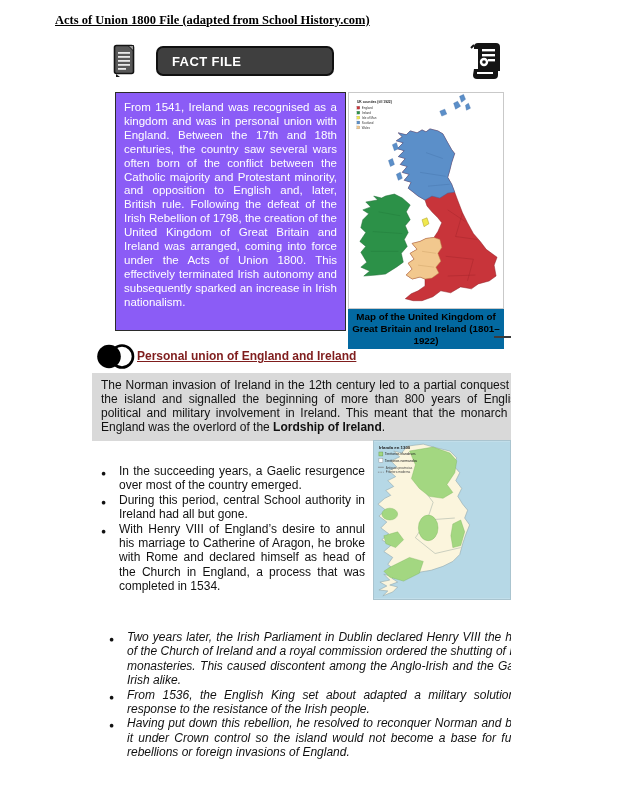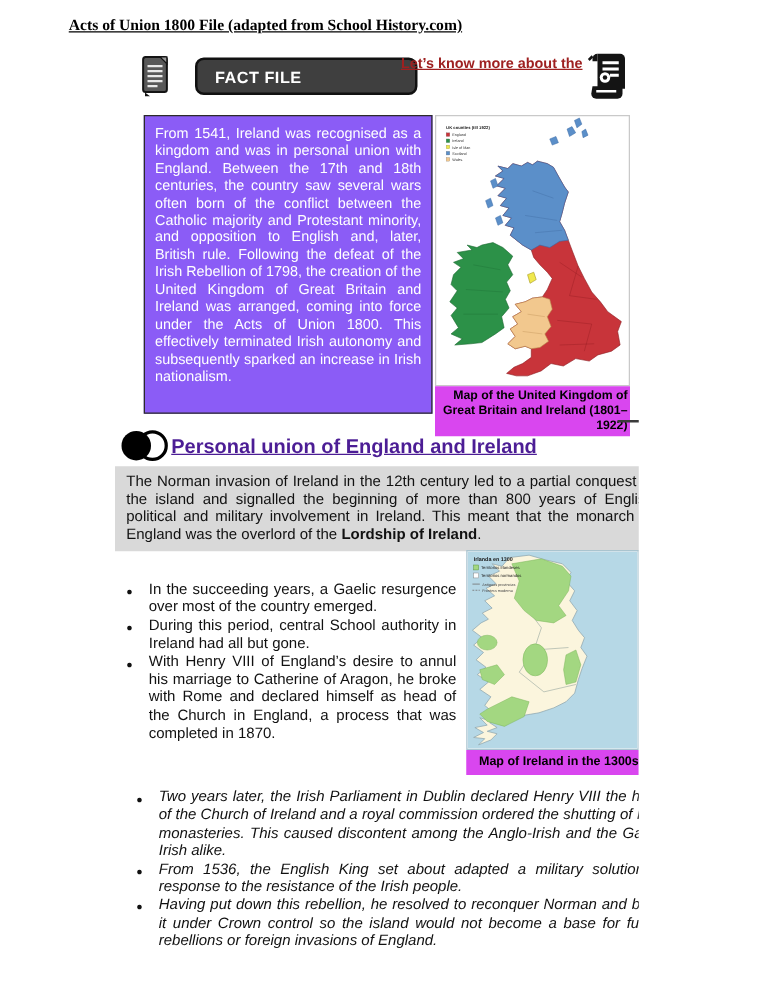--- a/index.html
+++ b/index.html
@@ -21,31 +21,31 @@
   .scroll-icon{position:absolute;left:469px;top:40px;}
 
   
   .intro-block{position:absolute;left:115px;top:92px;width:231px;height:239px;box-sizing:border-box;
                background:#8b5cf6;border:1px solid #2b2b2b;padding:8px 8px;color:#fff;
                font-size:11.5px;line-height:13.9px;text-align:justify;}
 
   
   .uk-map{position:absolute;left:348px;top:92px;width:156px;}
   .uk-map .map-area{width:156px;height:217px;border:1px solid #c9c9c9;box-sizing:border-box;background:#fff;}
-  .map-caption{background:#d946ef;color:#000;font-weight:bold;text-align:right;}
+  .map-caption{background:#0369a1;color:#000;font-weight:bold;text-align:center;}
   .uk-map .map-caption{width:156px;font-size:9.8px;line-height:12px;padding:2px 2px;box-sizing:border-box;}
   .mini-rule{position:absolute;left:494px;top:336px;width:27px;height:2px;background:#3a3a3a;}
 
   .ie-map{position:absolute;left:373px;top:440px;width:138px;}
   .ie-map .map-area{width:138px;height:160px;box-sizing:border-box;border:1px solid #aac4cf;}
   .ie-map .map-caption{width:138px;font-size:10px;line-height:13px;padding:3px 0 4px 0;box-sizing:border-box;}
 
   
   .sec-icon{position:absolute;left:96px;top:343px;}
-  .sec-heading{position:absolute;left:137px;top:349px;color:#4c1d95;font-weight:bold;font-size:16px;
+  .sec-heading{position:absolute;left:137px;top:349px;color:#7f1d1d;font-weight:bold;font-size:12px;
                text-decoration:underline;}
 
   
   .gray-block{position:absolute;left:92px;top:373px;width:440px;box-sizing:border-box;background:#d9d9d9;
               padding:6px 9px;font-size:12px;line-height:13.9px;text-align:justify;color:#111;}
 
   
   .bullets-top{position:absolute;left:84px;top:443px;width:281px;margin-top:21px;}
   .bullets-bottom{position:absolute;left:92px;top:630px;width:440px;font-style:italic;}
   .bullet{position:relative;padding-left:35px;text-align:justify;font-size:12px;line-height:14.4px;color:#111;}
@@ -72,21 +72,20 @@
       <rect x="7" y="25" width="8" height="1.8" fill="#e8e8e8"></rect>
       <path d="M5,31 L9,34 L5,34 Z" fill="#141414"></path>
     </svg>
   </div>
 
   <div class="fact-banner">
     <span>FACT FILE</span>
   </div>
 
   <div class="cta">
-    <span>Let’s know more about the</span>
   </div>
 
   <div class="scroll-icon">
     <svg width="36" height="42" viewBox="0 0 36 42">
       <path d="M9,3 h18 a4,4 0 0 1 4,4 v24 h-22 z" fill="#141414"></path>
       <path d="M9,3 a4,4 0 0 0 -4,4 v2 h4 z" fill="#141414"></path>
       <rect x="13" y="9" width="13" height="2.4" fill="#ffffff"></rect>
       <rect x="13" y="14" width="13" height="2.4" fill="#ffffff"></rect>
       <rect x="19" y="19" width="7" height="2.4" fill="#ffffff"></rect>
       <circle cx="15" cy="22" r="4.2" fill="#ffffff"></circle>
@@ -159,21 +158,21 @@
   </div>
   <div class="sec-heading">Personal union of England and Ireland</div>
 
   <div class="gray-block">
     <span>The Norman invasion of Ireland in the 12th century led to a partial conquest of the island and signalled the beginning of more than 800 years of English political and military involvement in Ireland. This meant that the monarch of England was the overlord of the </span><b>Lordship of Ireland</b><span>.</span>
   </div>
 
   <div class="bullets-top">
     <div class="bullet"><span>In the succeeding years, a Gaelic resurgence over most of the country emerged.</span></div>
     <div class="bullet"><span>During this period, central School authority in Ireland had all but gone.</span></div>
-    <div class="bullet"><span>With Henry VIII of England’s desire to annul his marriage to Catherine of Aragon, he broke with Rome and declared himself as head of the Church in England, a process that was completed in 1870.</span></div>
+    <div class="bullet"><span>With Henry VIII of England’s desire to annul his marriage to Catherine of Aragon, he broke with Rome and declared himself as head of the Church in England, a process that was completed in 1534.</span></div>
   </div>
 
   <div class="ie-map">
     <div class="map-area">
       <svg width="136" height="158" viewBox="0 0 138 160">
         <rect x="0" y="0" width="138" height="160" fill="#b6d8e6"></rect>
 
         <path stroke="#8fa6ae" stroke-width=".6" d="M34,5 L50,3 64,7 77,10 84,17 80,24 87,32 83,40 89,48 85,56 90,64 95,70 92,78 97,85 93,95 90,104 87,115 80,122 70,127 58,131 46,133 36,137 28,133 20,138 10,135 16,141 6,143 13,147 5,151 14,152 9,157 19,153 24,148 16,146 24,143 18,139 26,136 20,130 14,125 19,118 10,112 17,106 8,100 15,94 7,88 13,82 5,76 12,70 4,64 11,58 17,55 12,50 20,46 14,40 22,36 15,30 23,26 17,20 26,16 20,10 28,12 Z" fill="#fbf5dd"></path>
 
         <path d="M48,46 L60,62 54,80 M54,80 L82,78 M54,80 L42,98 62,114 88,108" stroke="#9aa8a0" stroke-width=".5" fill="none"></path>
@@ -193,21 +192,20 @@
           <text x="11" y="14.5" font-size="3.4" fill="#1a1a1a">Territorios irlandeses</text>
           <rect x="5" y="17.5" width="4" height="4" fill="#ffffff" stroke="#888" stroke-width=".4"></rect>
           <text x="11" y="21" font-size="3.4" fill="#1a1a1a">Territorios normandos</text>
           <line x1="4" y1="26.5" x2="10" y2="26.5" stroke="#777" stroke-width=".7"></line>
           <text x="12" y="27.8" font-size="3.1" fill="#444">Antiguas provincias</text>
           <line x1="4" y1="31.5" x2="10" y2="31.5" stroke="#777" stroke-width=".7" stroke-dasharray="1.5,1"></line>
           <text x="12" y="32.8" font-size="3.1" fill="#444">Frontera moderna</text>
         </g>
       </svg>
     </div>
-    <div class="map-caption">Map of Ireland in the 1300s</div>
   </div>
 
   <div class="bullets-bottom">
     <div class="bullet"><span>Two years later, the Irish Parliament in Dublin declared Henry VIII the head of the Church of Ireland and a royal commission ordered the shutting of Irish monasteries. This caused discontent among the Anglo-Irish and the Gaelic Irish alike.</span></div>
     <div class="bullet"><span>From 1536, the English King set about adapted a military solution in response to the resistance of the Irish people.</span></div>
     <div class="bullet"><span>Having put down this rebellion, he resolved to reconquer Norman and bring it under Crown control so the island would not become a base for future rebellions or foreign invasions of England.</span></div>
   </div>
 
 </div>
 

